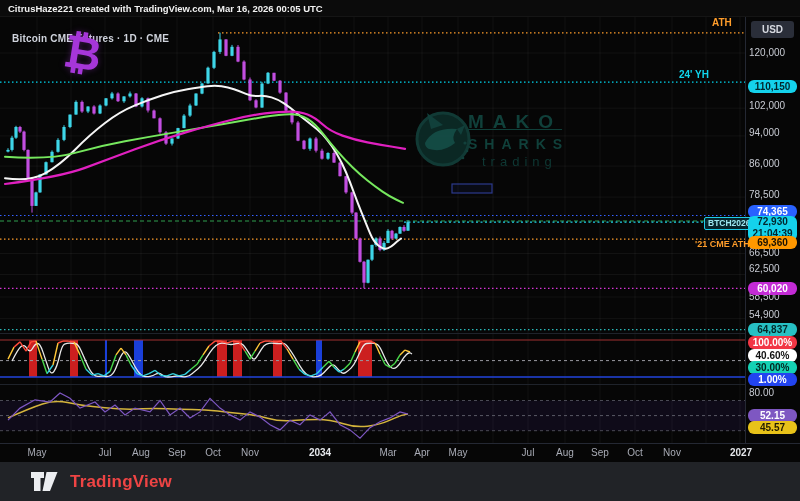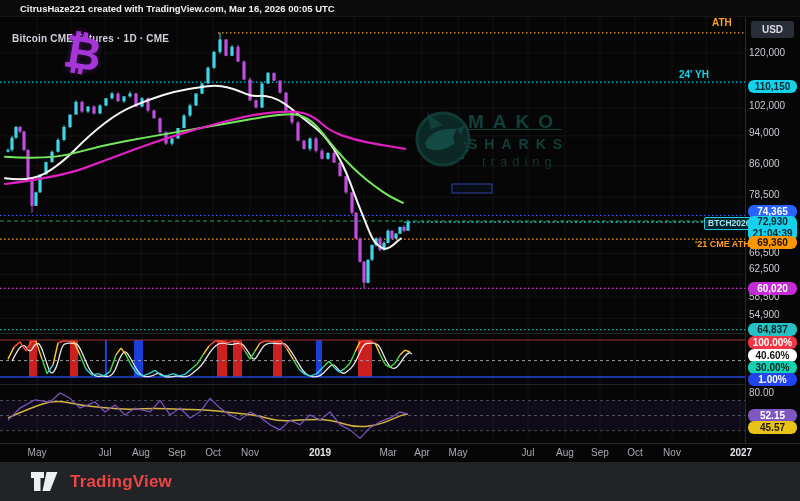--- a/index.html
+++ b/index.html
@@ -1,20 +1,20 @@
 <!DOCTYPE html>
 <html><head>
 <meta charset="utf-8">
 <style>
   html,body{margin:0;padding:0;background:#000;}
   .screen{position:relative;width:800px;height:501px;background:#060606;overflow:hidden;
           font-family:"Liberation Sans",sans-serif;-webkit-font-smoothing:antialiased;}
   .topbar{position:absolute;left:0;top:0;width:800px;height:17px;background:#0b0b0b;
           border-bottom:1px solid #151515;color:#f2f2f2;font-size:9.5px;font-weight:700;
-          line-height:17px;padding-left:20px;box-sizing:border-box;white-space:nowrap;}
+          line-height:17px;padding-left:8px;box-sizing:border-box;white-space:nowrap;}
   #chart-svg{position:absolute;left:0;top:0;}
   .symbol-title{position:absolute;left:12px;top:33px;color:#cfd3dc;font-size:10px;font-weight:700;letter-spacing:.2px;}
   .btc-logo{position:absolute;left:64px;top:30px;font-size:46px;font-weight:700;color:#a636d9;
             transform:rotate(9deg);line-height:1;text-shadow:0 0 6px rgba(166,54,217,.35);}
   .watermark{position:absolute;left:413px;top:103px;width:200px;height:70px;opacity:.92;}
   .wm-text{position:absolute;left:55px;top:8px;color:#11453f;font-weight:700;}
   .wm-l1{display:block;font-size:19px;letter-spacing:9px;text-decoration:underline;}
   .wm-l2{display:block;font-size:14px;letter-spacing:7px;margin-top:3px;}
   .wm-l3{display:block;font-size:13px;letter-spacing:5px;margin-top:2px;margin-left:14px;font-weight:400;color:#0f3d38;}
   .usd-btn{position:absolute;left:751px;top:21px;width:43px;height:17px;background:#2a2e39;border-radius:3px;
@@ -388,21 +388,21 @@
       <div class="axis-chip" style="top: 408.5px; background: rgb(126, 87, 194); color: rgb(255, 255, 255);">52.15</div>
       <div class="axis-chip" style="top: 420.5px; background: rgb(232, 194, 25); color: rgb(35, 28, 0);">45.57</div>
     </div>
   <div id="time-axis">
       <div class="time-label" style="left: 37px; top: 1px;">May</div>
       <div class="time-label" style="left: 105px; top: 1px;">Jul</div>
       <div class="time-label" style="left: 141px; top: 1px;">Aug</div>
       <div class="time-label" style="left: 177px; top: 1px;">Sep</div>
       <div class="time-label" style="left: 213px; top: 1px;">Oct</div>
       <div class="time-label" style="left: 250px; top: 1px;">Nov</div>
-      <div class="time-label bold" style="left: 320px; top: 1px;">2019</div>
+      <div class="time-label bold" style="left: 320px; top: 1px;">2034</div>
       <div class="time-label" style="left: 388px; top: 1px;">Mar</div>
       <div class="time-label" style="left: 422px; top: 1px;">Apr</div>
       <div class="time-label" style="left: 458px; top: 1px;">May</div>
       <div class="time-label" style="left: 528px; top: 1px;">Jul</div>
       <div class="time-label" style="left: 565px; top: 1px;">Aug</div>
       <div class="time-label" style="left: 600px; top: 1px;">Sep</div>
       <div class="time-label" style="left: 635px; top: 1px;">Oct</div>
       <div class="time-label" style="left: 672px; top: 1px;">Nov</div>
       <div class="time-label bold" style="left: 741px; top: 1px;">2027</div>
     </div>

